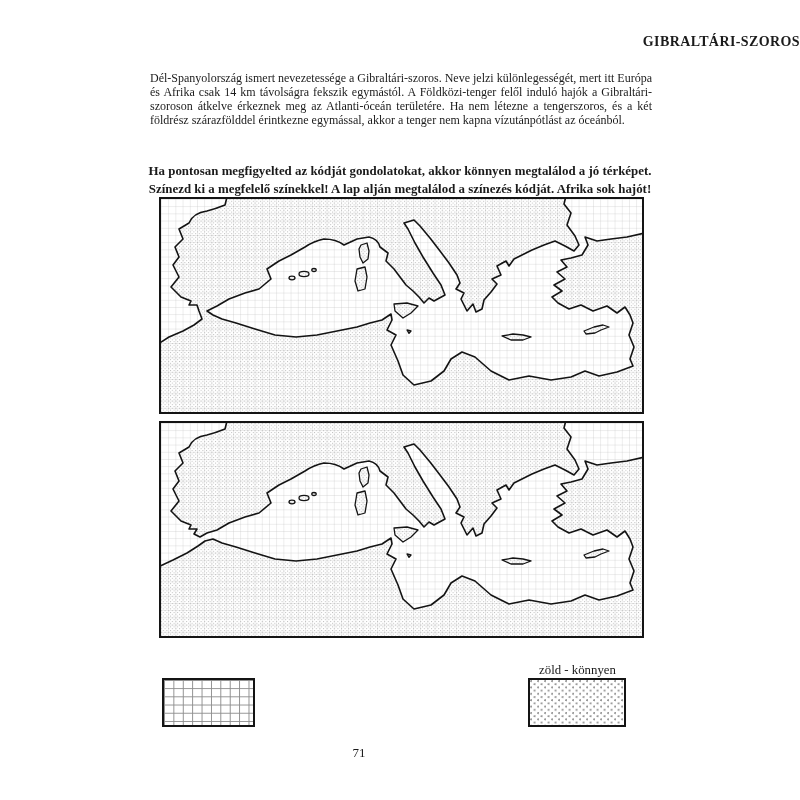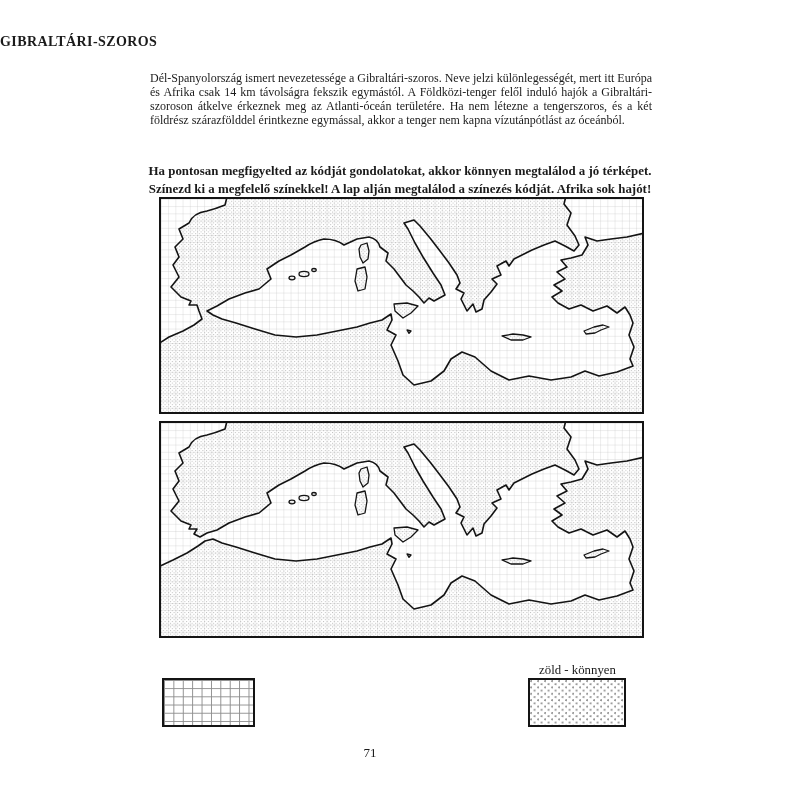--- a/index.html
+++ b/index.html
@@ -1,18 +1,18 @@
 <!DOCTYPE html>
 <html><head>
 <meta charset="utf-8">
 <style>
   html,body{margin:0;padding:0;background:#fff;}
   .page{position:relative;width:800px;height:800px;background:#ffffff;
         font-family:"Liberation Serif","DejaVu Serif",serif;color:#1b1b1b;overflow:hidden;}
-  .title{position:absolute;top:34px;left:0;width:800px;text-align:left;
+  .title{position:absolute;top:34px;left:0;width:800px;text-align:right;
          font-size:14px;font-weight:bold;letter-spacing:.4px;}
   .para{position:absolute;top:71px;left:150px;width:502px;font-size:12px;
         line-height:14px;text-align:justify;}
   .instr{position:absolute;top:163px;left:135px;width:530px;text-align:center;
          font-weight:bold;font-size:12.9px;line-height:17.5px;}
   .map-frame{position:absolute;left:159px;width:481px;height:213px;
              border:2.5px solid #141414;background:#fff;}
   .map-frame svg{display:block;width:481px;height:213px;}
   #map-top{top:197px;}
   #map-bottom{top:421px;}
@@ -26,21 +26,21 @@
       linear-gradient(to bottom,#8d8d8d 1px,transparent 1px);
       background-size:9.4px 8.2px;}
   .pat-dense{background-image:
       radial-gradient(circle at 1.4px 1.4px,#828282 1px,transparent 1.45px),
       radial-gradient(circle at 1.4px 1.4px,#828282 1px,transparent 1.45px);
       background-size:5.2px 5.2px,5.2px 5.2px;background-position:0 0,2.6px 2.6px;}
   .pat-sparse{background-image:
       radial-gradient(circle at 1.2px 1.2px,#999 .9px,transparent 1.2px),
       radial-gradient(circle at 1.2px 1.2px,#999 .9px,transparent 1.2px);
       background-size:7px 6.4px,7px 6.4px;background-position:0 0,3.5px 3.2px;}
-  .pageno{position:absolute;top:745px;left:16px;width:708px;text-align:center;font-size:13px;}
+  .pageno{position:absolute;top:745px;left:5px;width:708px;text-align:center;font-size:13px;}
 </style>
 </head>
 <body>
 
 <div class="page">
 
   <div class="title">GIBRALTÁRI-SZOROS</div>
 
   <div class="para">Dél-Spanyolország ismert nevezetessége a Gibraltári-szoros. Neve jelzi különlegességét, mert itt Európa és Afrika csak 14 km távolságra fekszik egymástól. A Földközi-tenger felől induló hajók a Gibraltári-szoroson átkelve érkeznek meg az Atlanti-óceán területére. Ha nem létezne a tengerszoros, és a két földrész szárazfölddel érintkezne egymással, akkor a tenger nem kapna vízutánpótlást az óceánból.</div>
 

